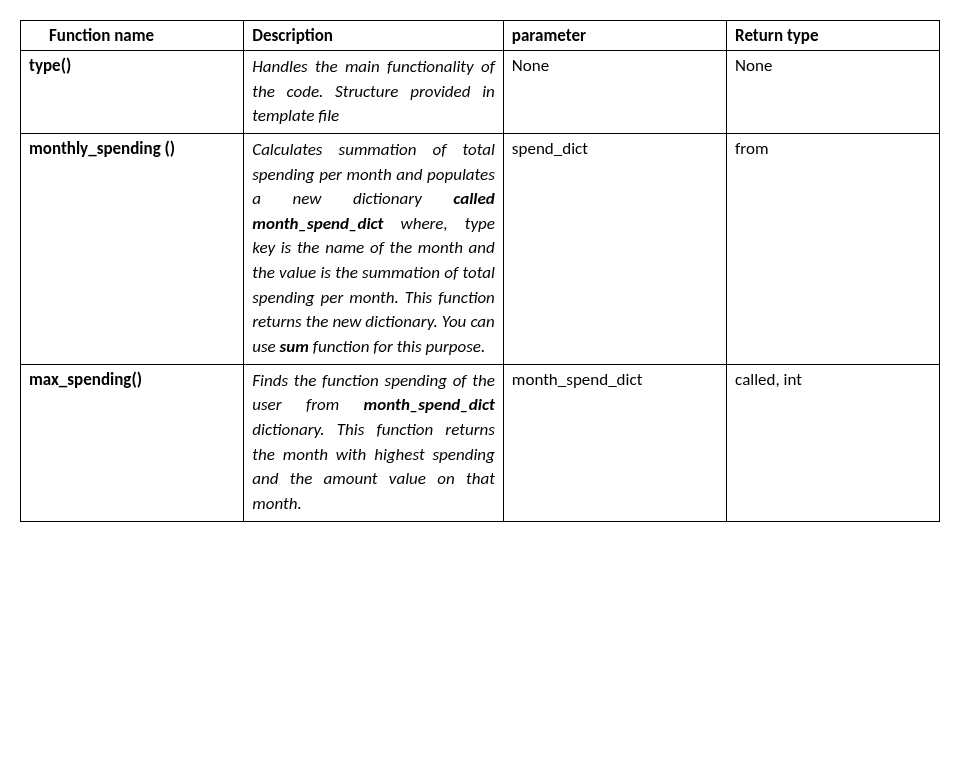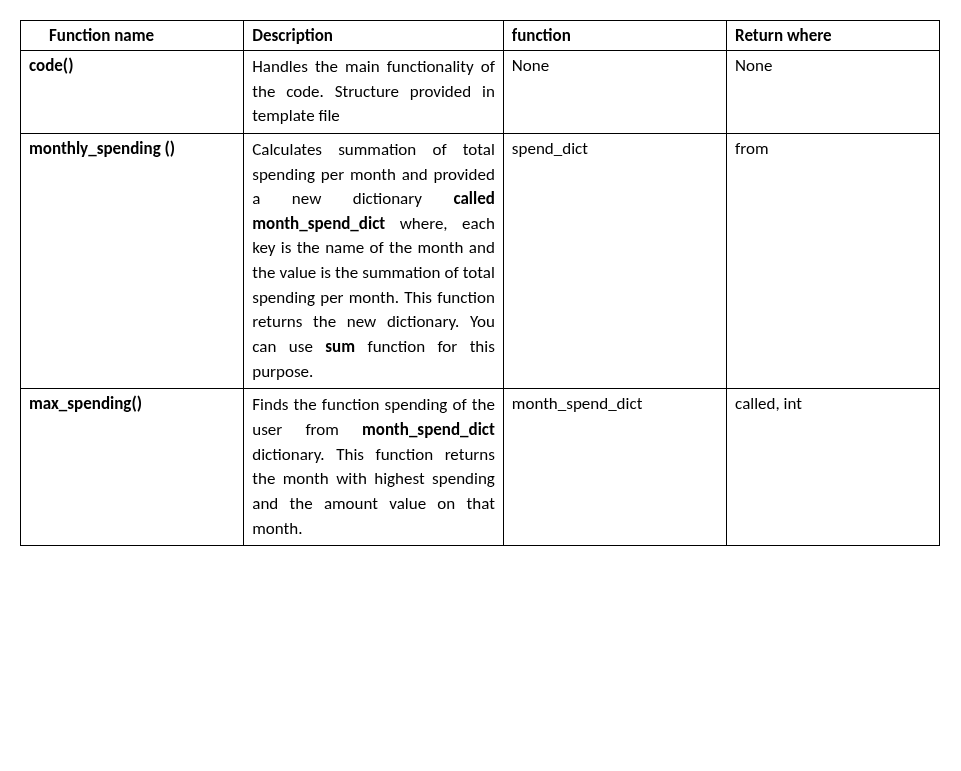--- a/index.html
+++ b/index.html
@@ -32,50 +32,51 @@
     .col-func { width: 215px; padding-left: 28px; }
     .col-desc { width: 250px; }
     .col-param { width: 215px; }
     .col-return { width: 205px; }
     .func-name {
       font-weight: bold;
     }
     .desc-text {
       text-align: justify;
       line-height: 1.45;
+      font-style: italic;
     }
     .desc-text b {
       font-weight: bold;
     }
   </style>
 </head>
 <body>
 
 <table>
   <thead>
     <tr>
       <th class="col-func">Function name</th>
       <th class="col-desc">Description</th>
-      <th class="col-param">function</th>
-      <th class="col-return">Return where</th>
+      <th class="col-param">parameter</th>
+      <th class="col-return">Return type</th>
     </tr>
   </thead>
   <tbody>
     <tr>
-      <td class="func-name">code()</td>
+      <td class="func-name">type()</td>
       <td class="desc-text">
         <span>Handles the main functionality of the code. Structure provided in template file</span>
       </td>
       <td>None</td>
       <td>None</td>
     </tr>
     <tr>
       <td class="func-name">monthly_spending ()</td>
       <td class="desc-text">
-        <span>Calculates summation of total spending per month and provided a new dictionary </span><b>called month_spend_dict</b><span> where, each key is the name of the month and the value is the summation of total spending per month. This function returns the new dictionary. You can use </span><b>sum</b><span> function for this purpose.</span>
+        <span>Calculates summation of total spending per month and populates a new dictionary </span><b>called month_spend_dict</b><span> where, type key is the name of the month and the value is the summation of total spending per month. This function returns the new dictionary. You can use </span><b>sum</b><span> function for this purpose.</span>
       </td>
       <td>spend_dict</td>
       <td>from</td>
     </tr>
     <tr>
       <td class="func-name">max_spending()</td>
       <td class="desc-text">
         <span>Finds the function spending of the user from </span><b>month_spend_dict</b><span> dictionary. This function returns the month with highest spending and the amount value on that month.</span>
       </td>
       <td>month_spend_dict</td>

